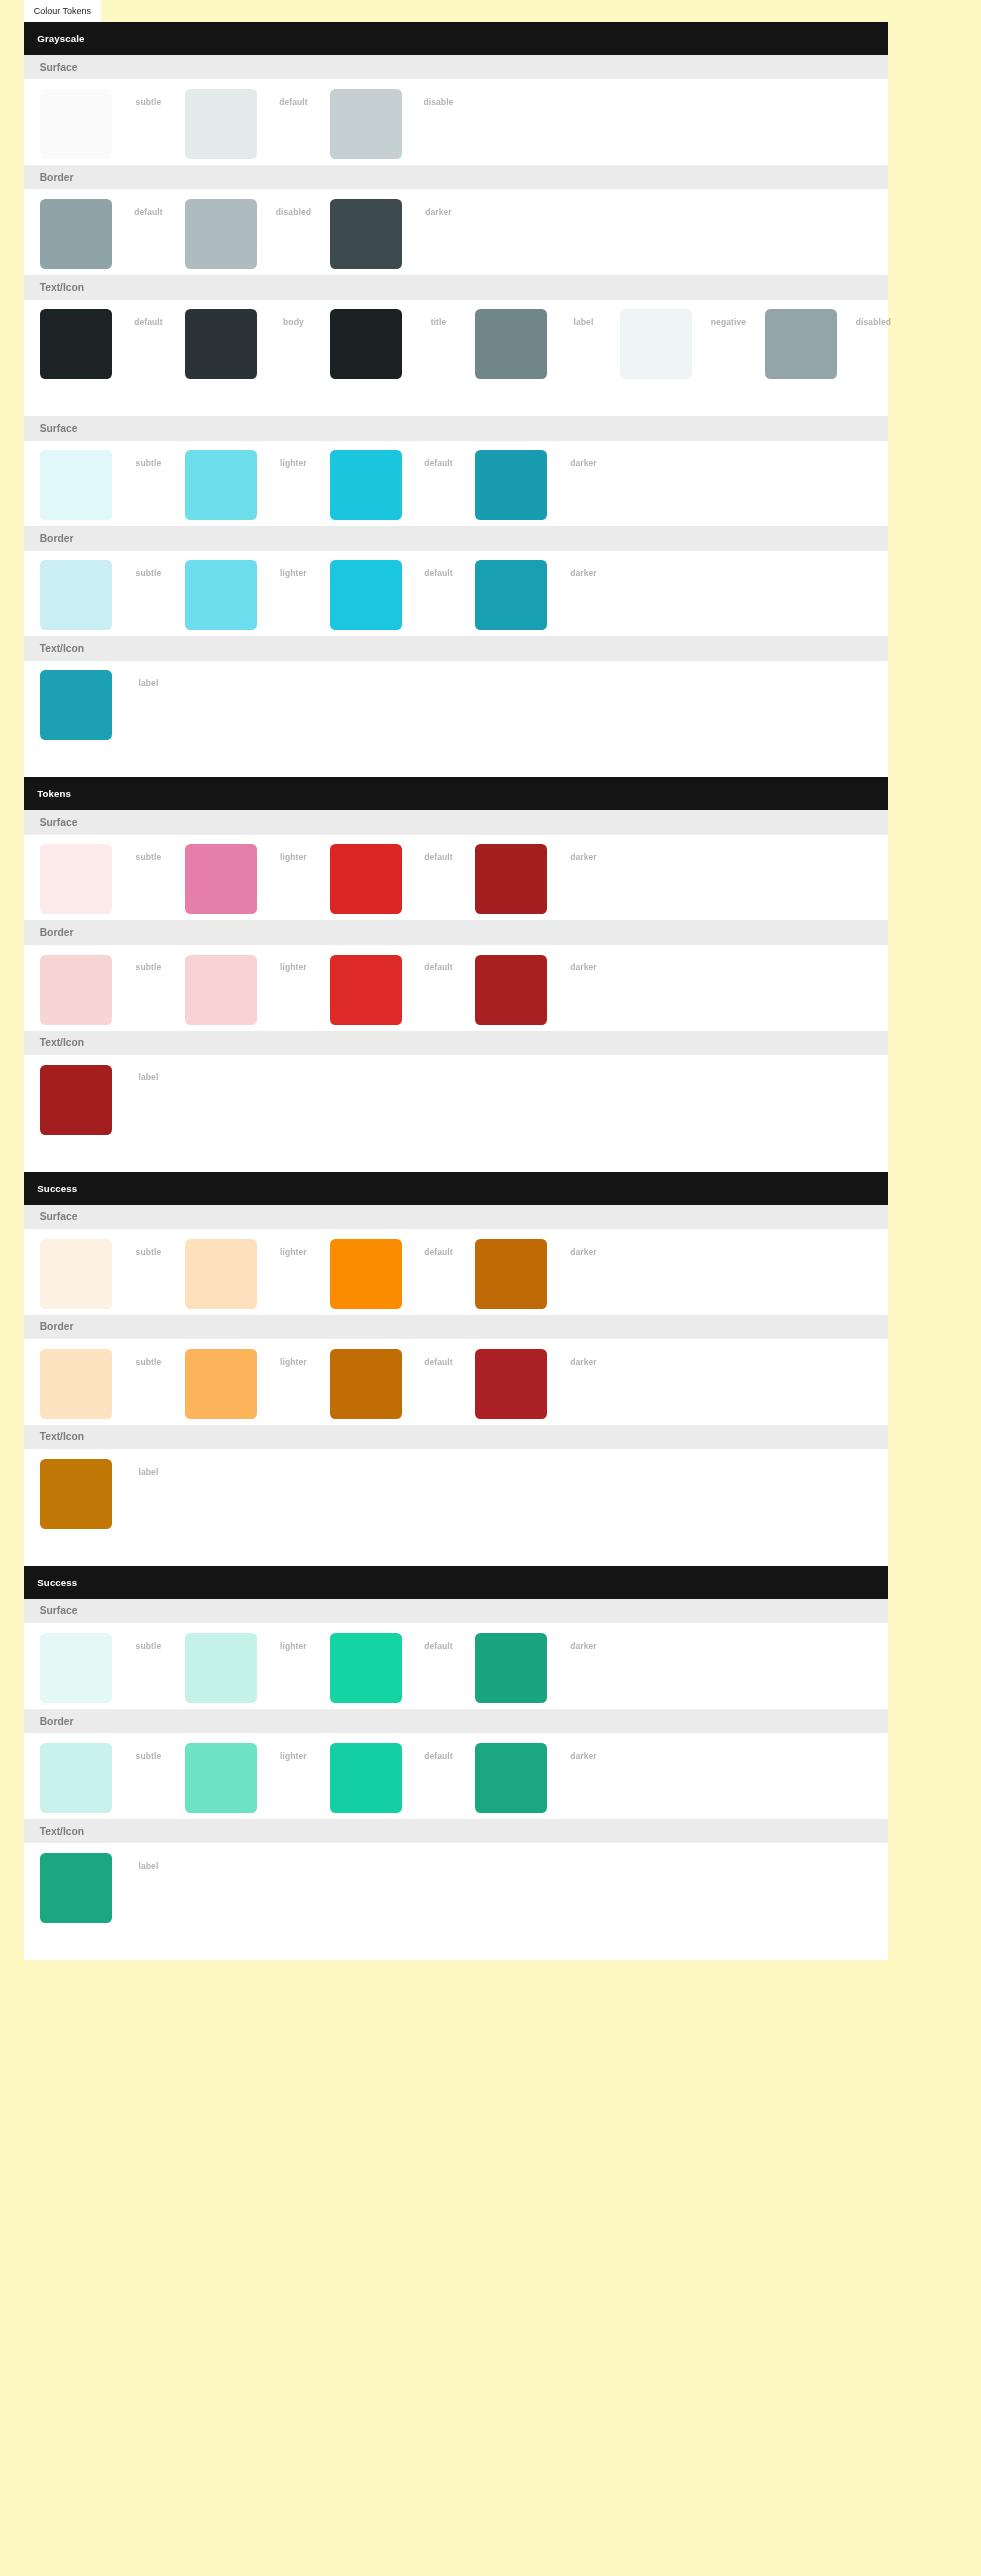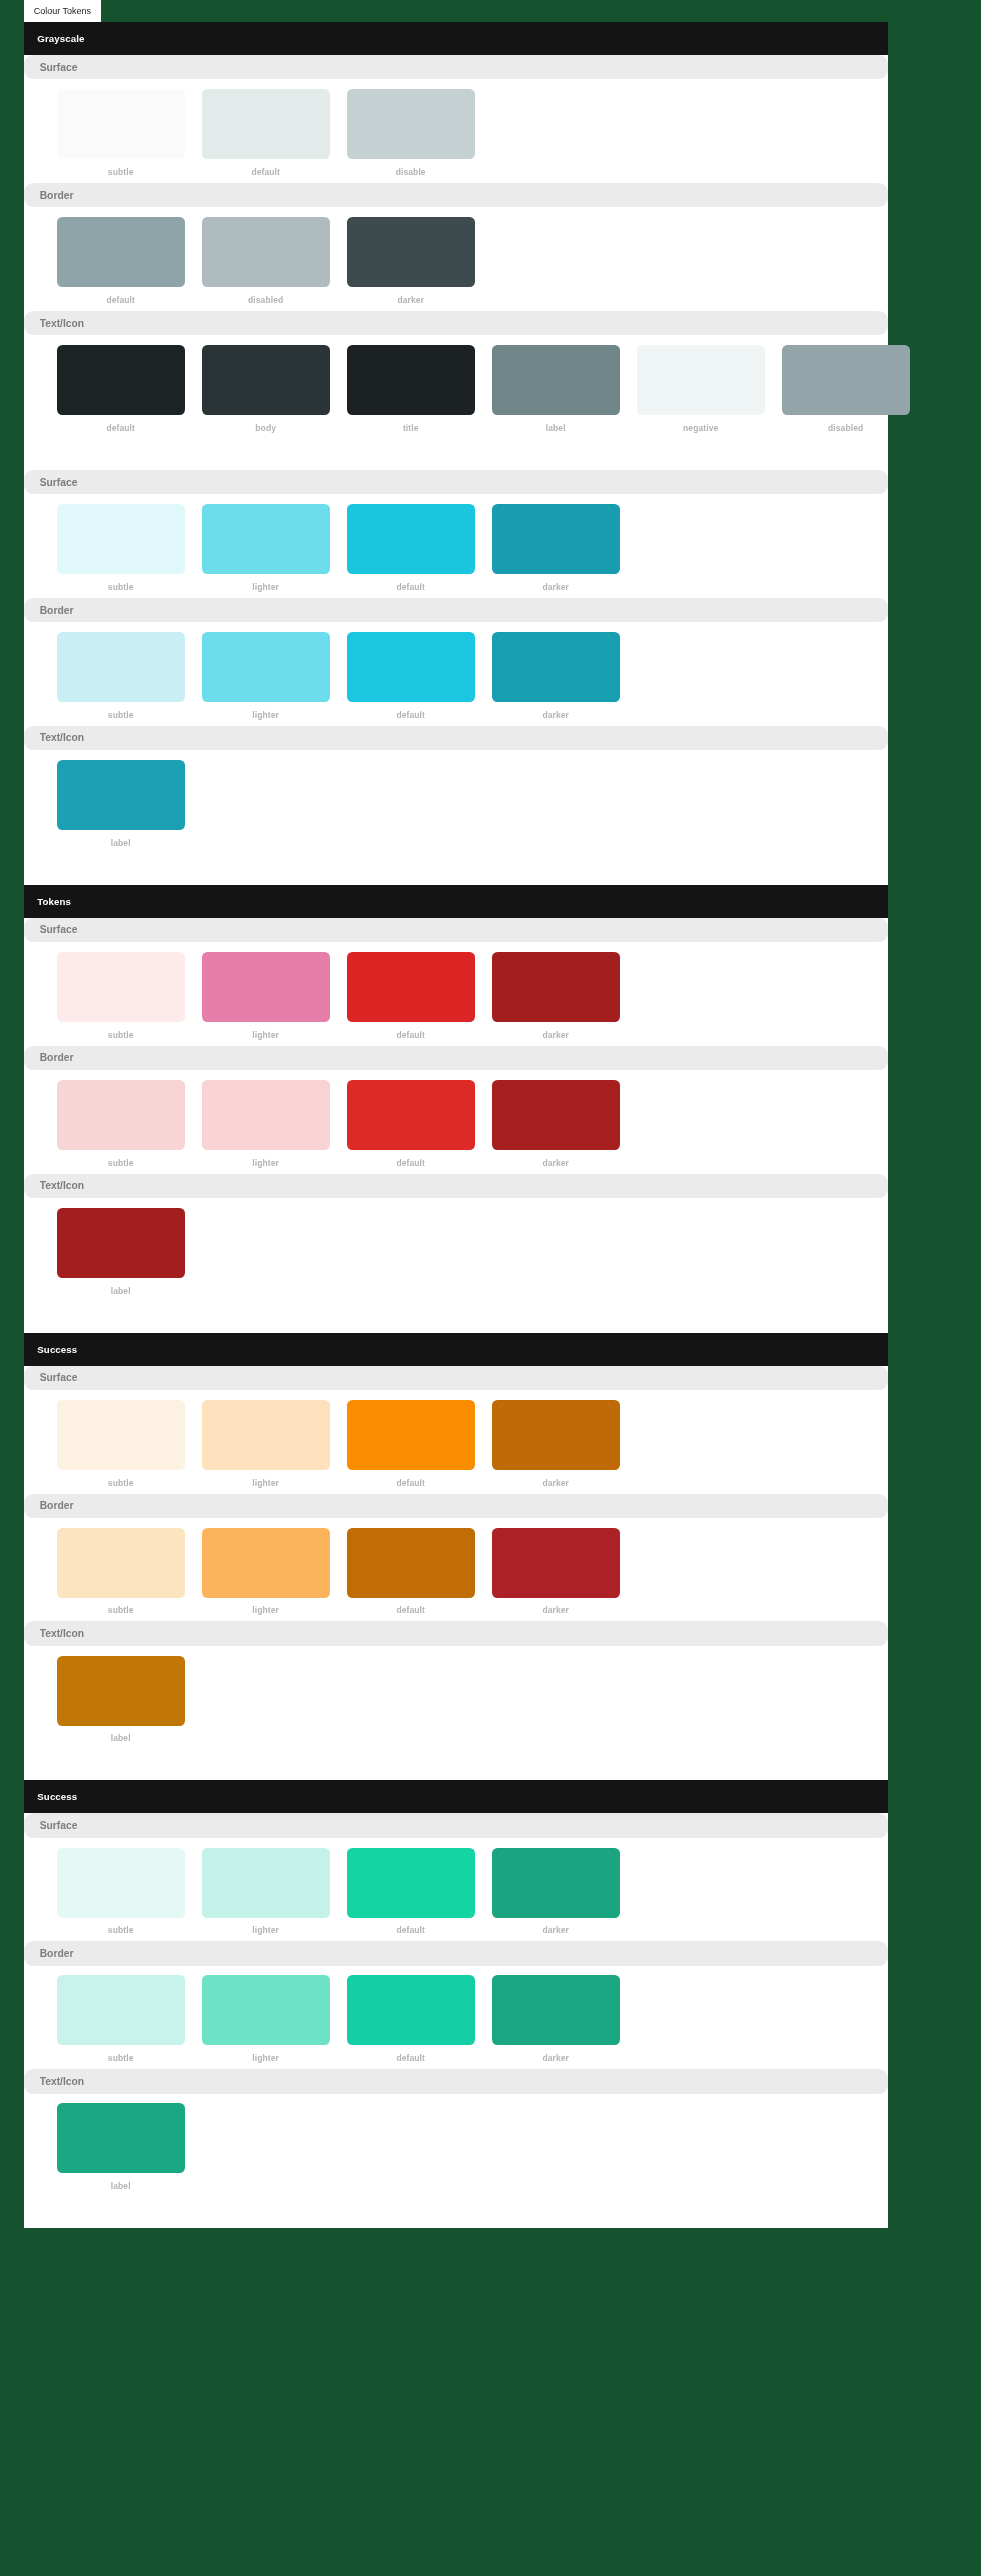--- a/index.html
+++ b/index.html
@@ -11,21 +11,21 @@
     width: 982px;
     min-height: 2576px;
     font-family: "Liberation Sans", sans-serif;
     -webkit-font-smoothing: antialiased;
   }
 
   .page {
     position: relative;
     width: 982px;
     min-height: 2576px;
-    background: #14532d;
+    background: #fef9c3;
     box-sizing: border-box;
   }
 
   
   .tabbar {
     position: absolute;
     left: 24px;
     top: 0;
     height: 22px;
     display: flex;
@@ -69,37 +69,36 @@
   }
 
   
   .sub-header {
     background: #ebebeb;
     color: #7d7d7d;
     font-size: 10.3px;
     font-weight: bold;
     padding: 6.7px 15.7px;
     box-sizing: border-box;
-    border-radius: 9px;
   }
 
   
   .swatch-row {
     display: flex;
     flex-wrap: nowrap;
     padding: 9.7px 0 6px 15.7px;
     background: #ffffff;
     box-sizing: border-box;
   }
   .swatch-cell {
     width: 145px;
     flex: 0 0 145px;
     display: flex;
-    flex-direction: column;
-    align-items: flex-end;
+    flex-direction: row;
+    align-items: flex-start;
     box-sizing: border-box;
   }
   .swatch-chip {
     width: 128px;
     height: 70px;
     border-radius: 5.4px;
     box-sizing: border-box;
   }
   .swatch-label {
     width: 128px;

